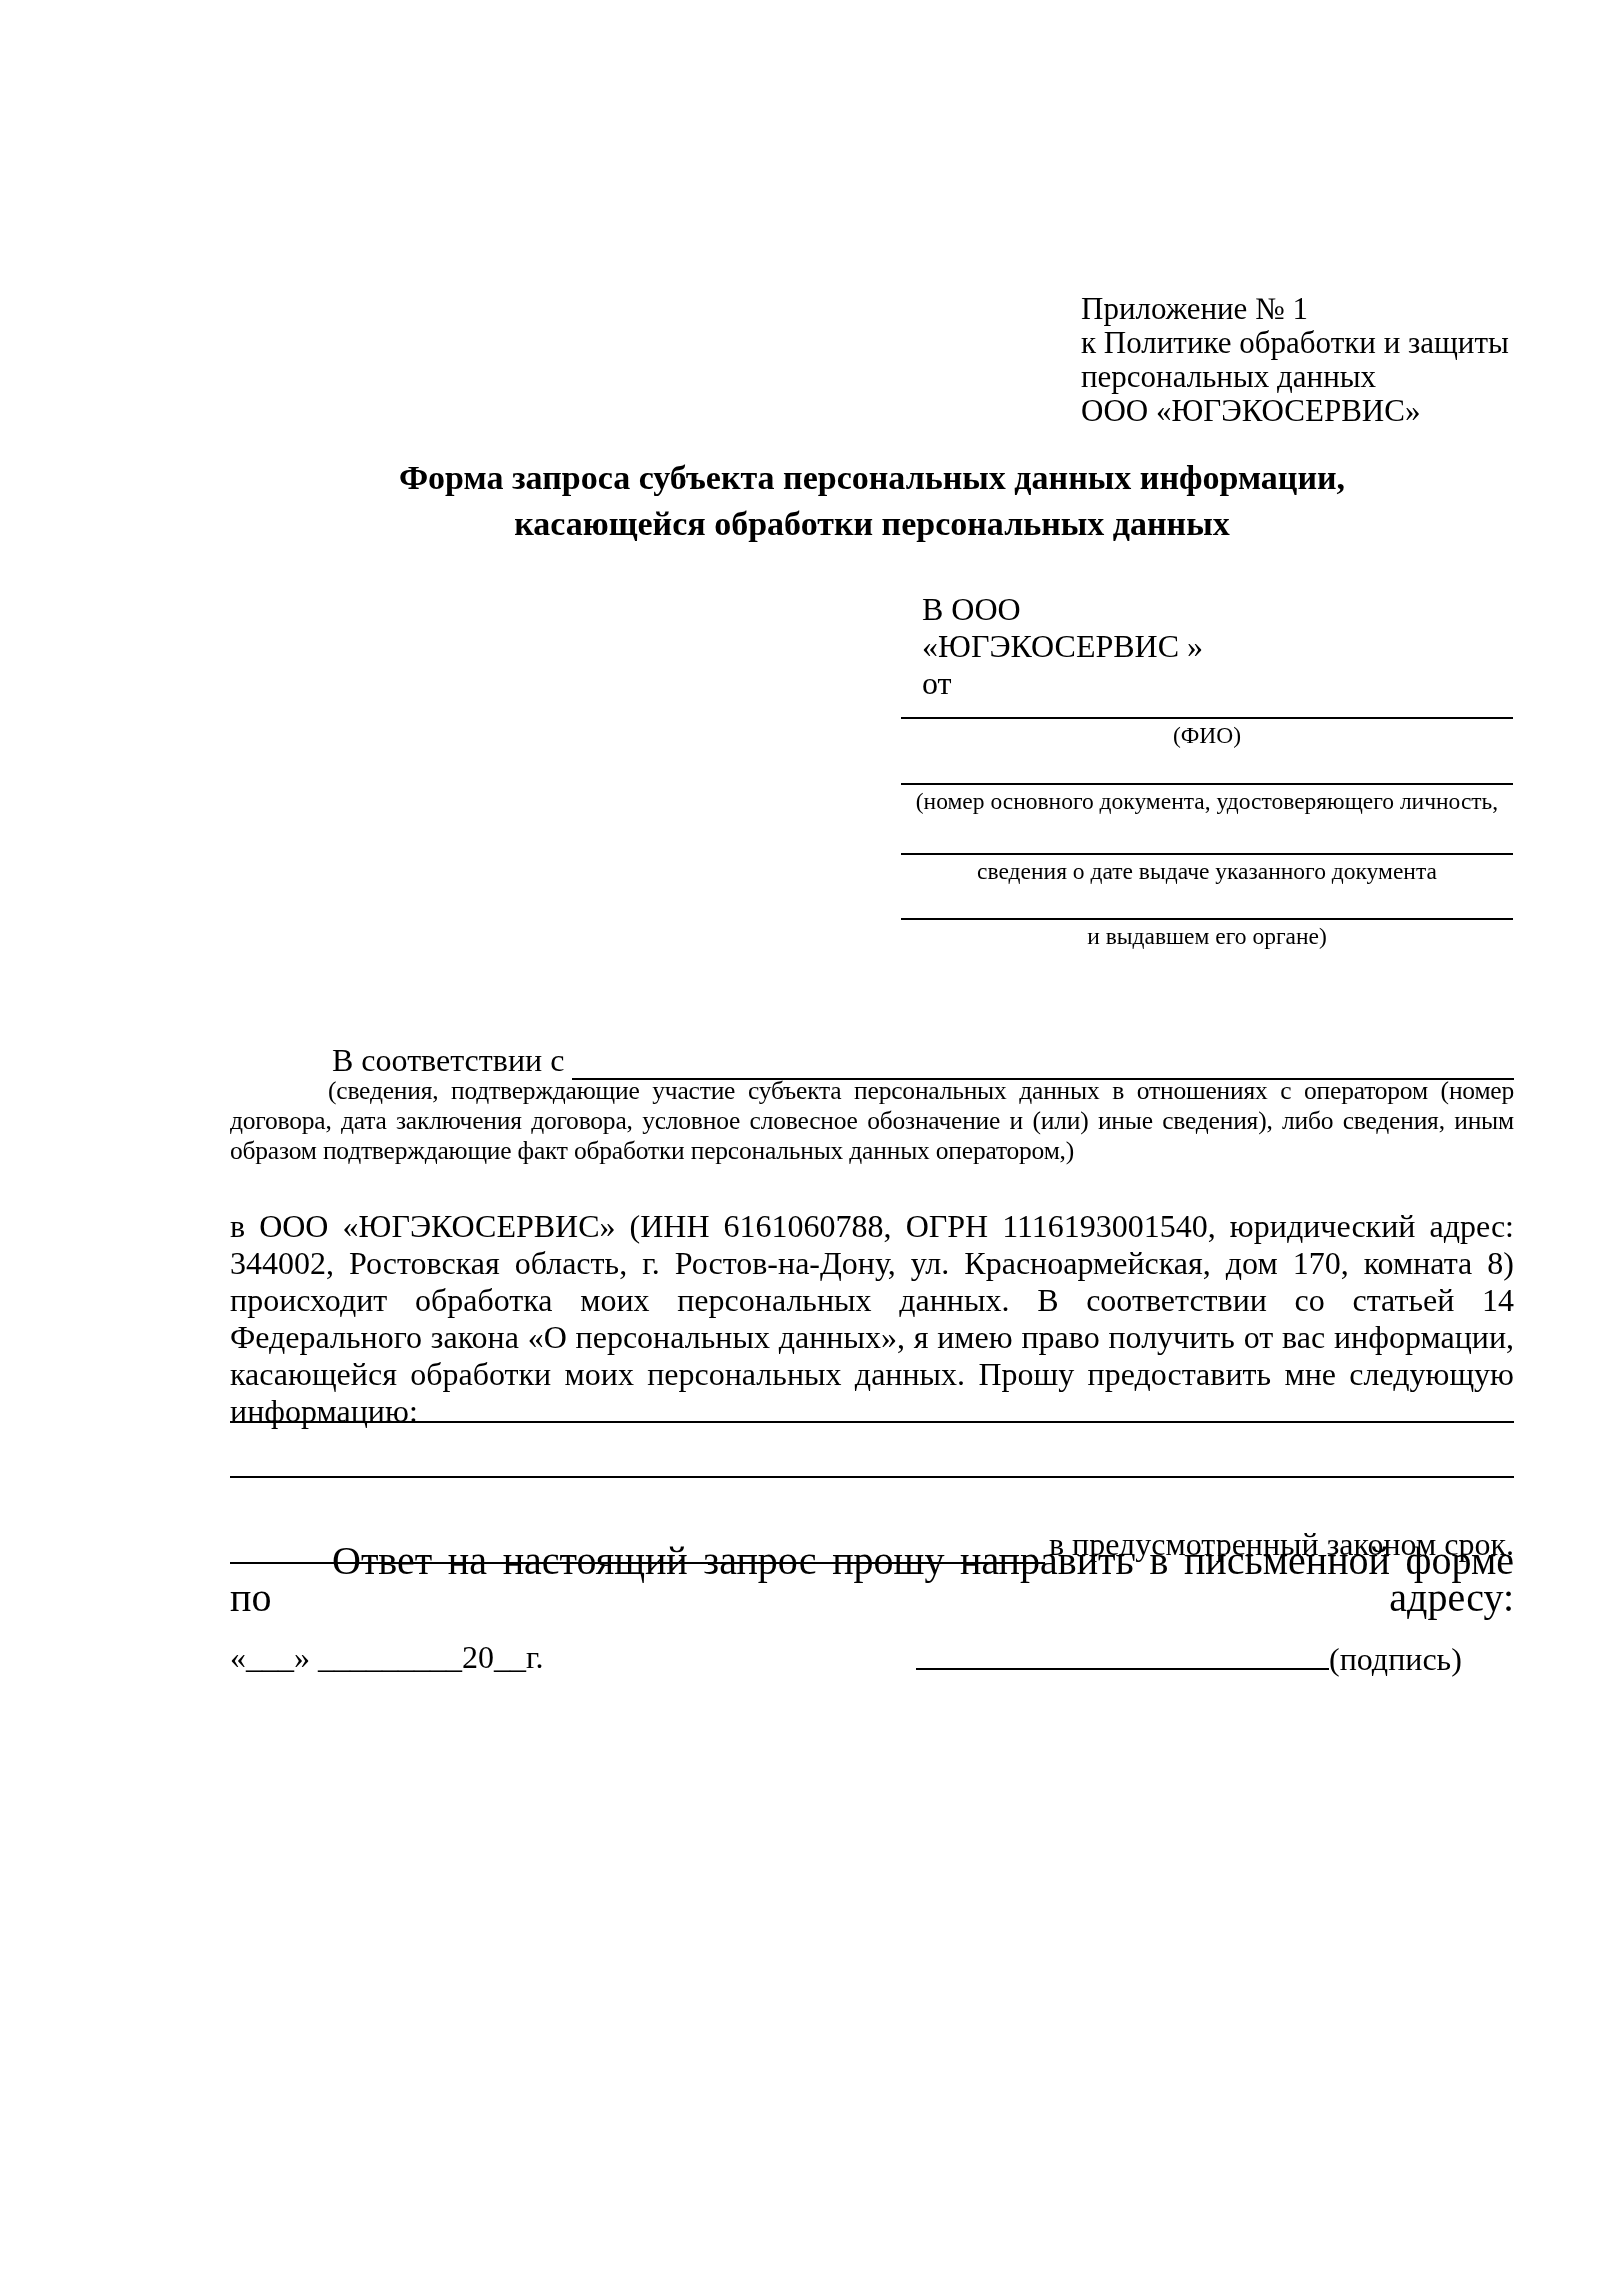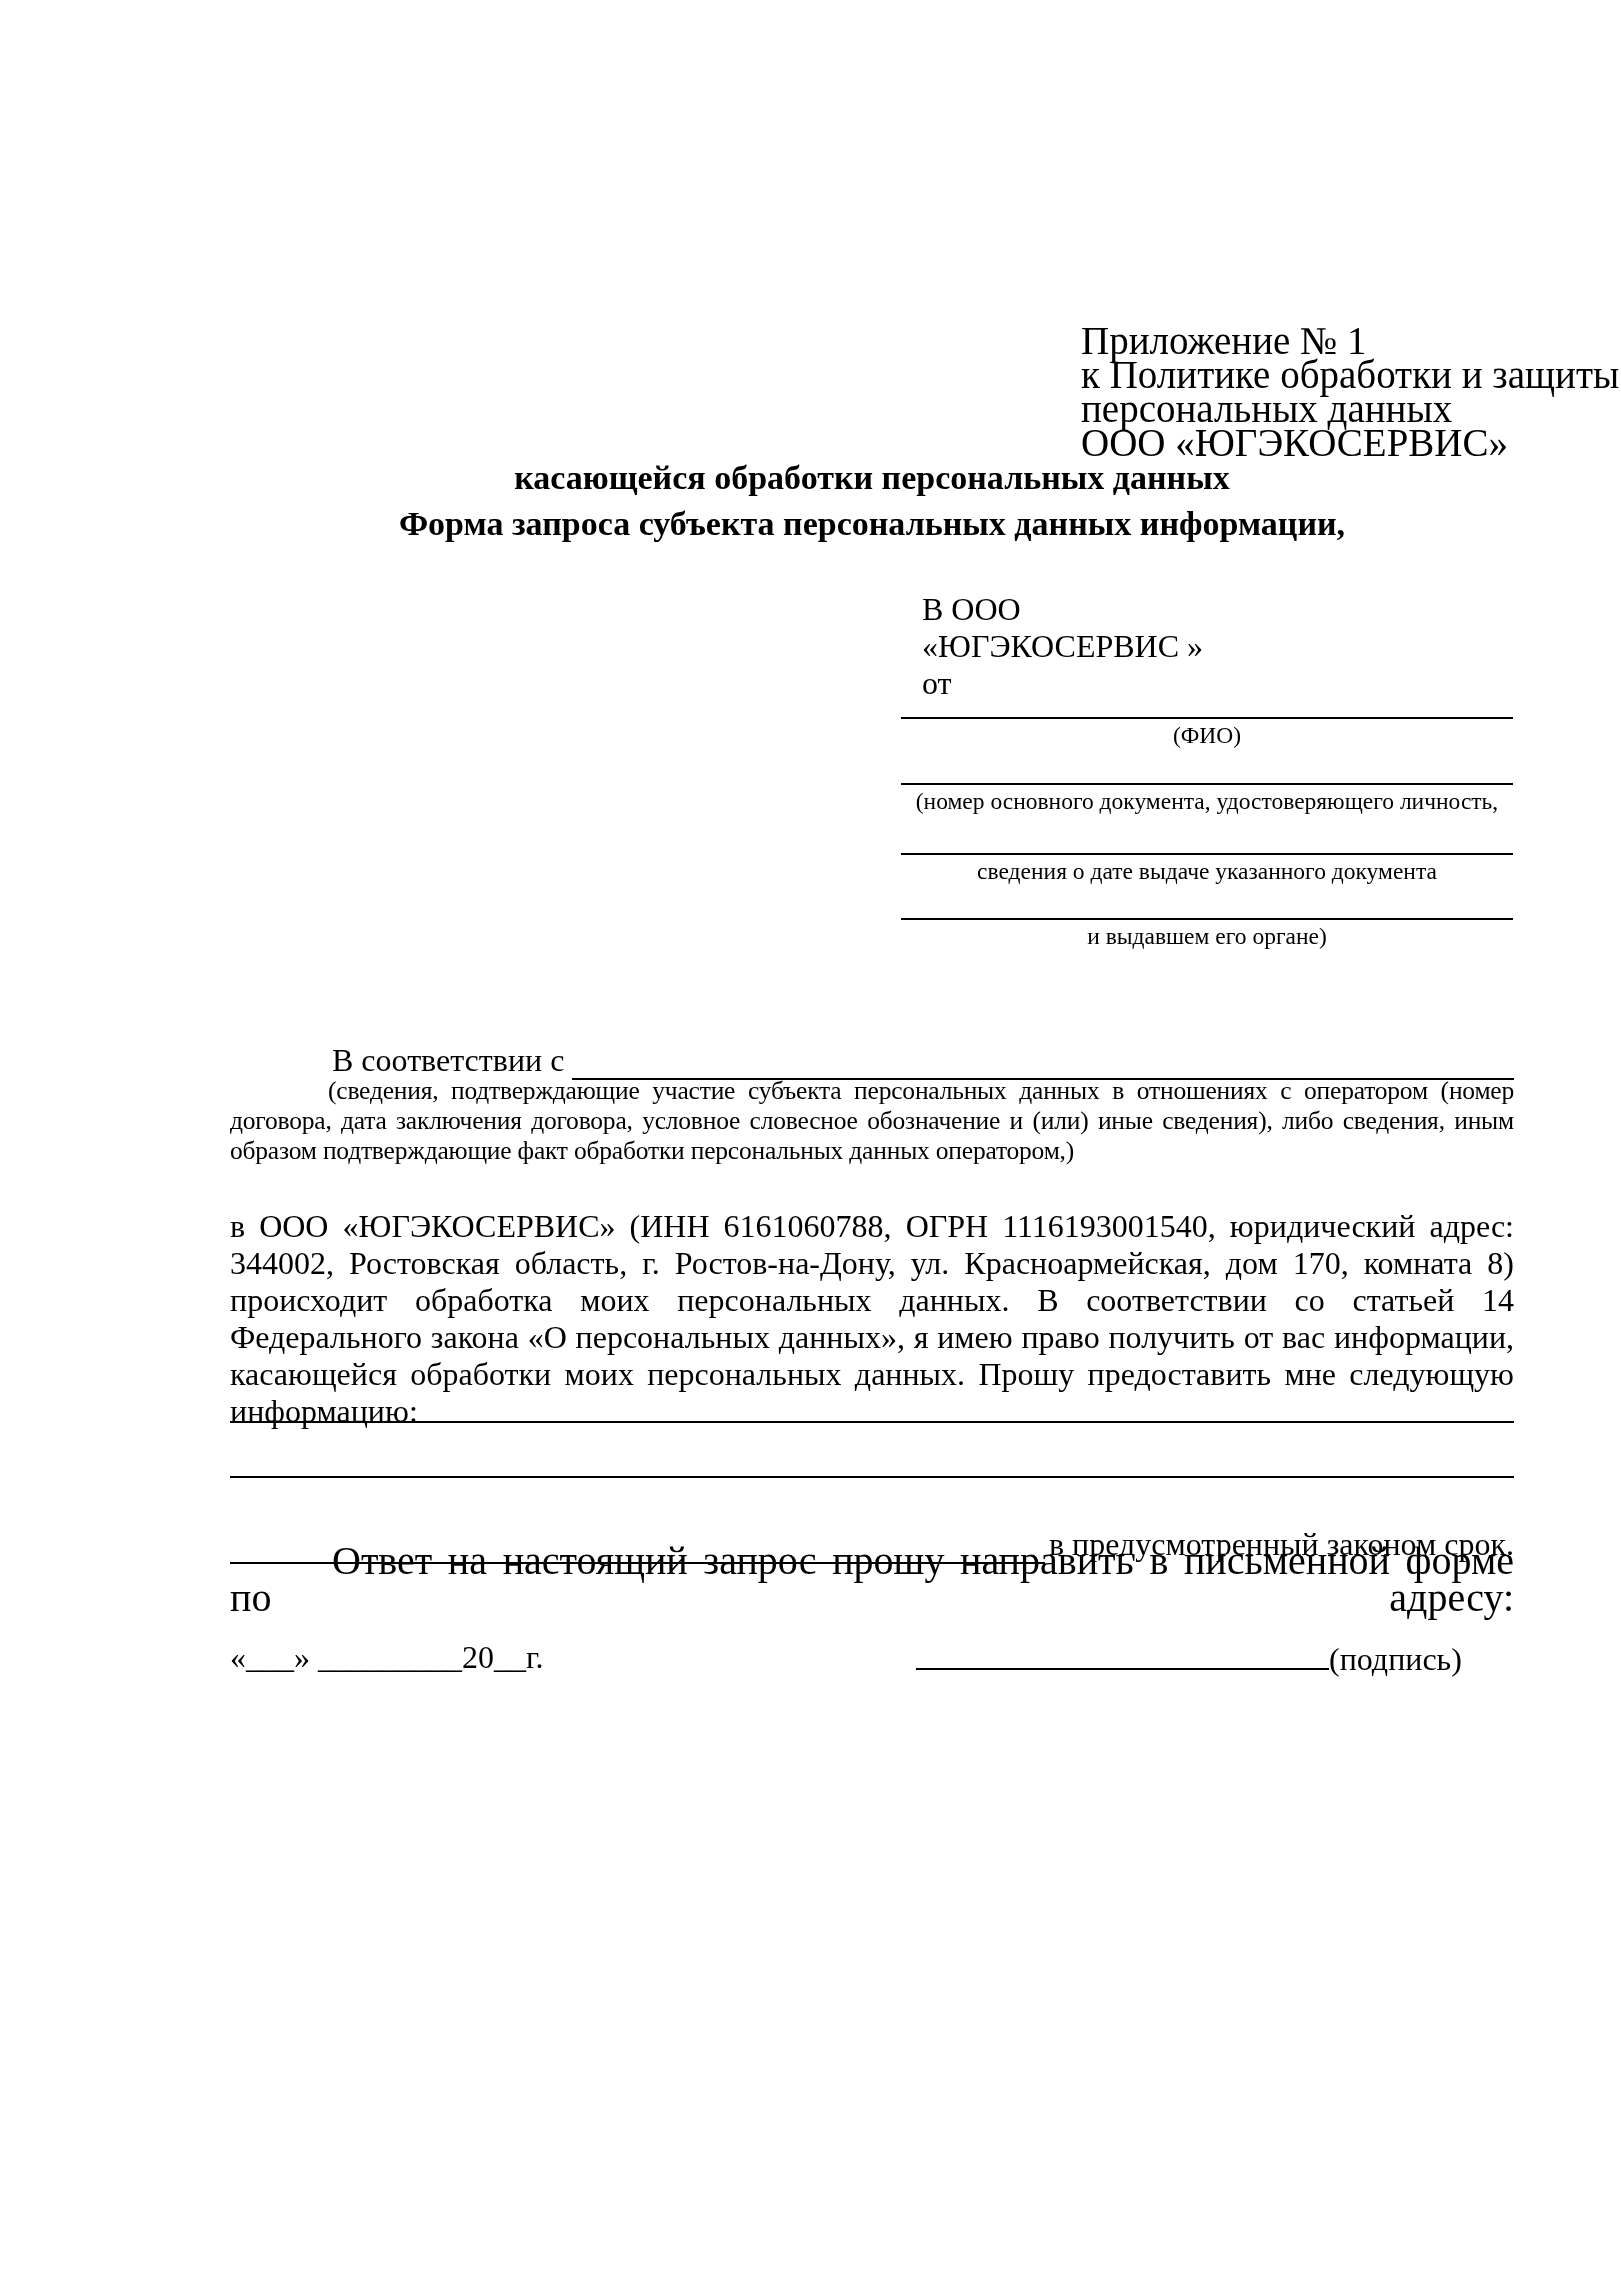--- a/index.html
+++ b/index.html
@@ -6,21 +6,21 @@
   .page{
     position:relative;
     width:1621px;height:2293px;
     background:#ffffff;
     color:#000;
     font-family:"Liberation Serif","DejaVu Serif",serif;
     overflow:hidden;
   }
   .abs{position:absolute;}
 
-  .appendix{left:1081px;top:292px;font-size:39px;line-height:34px;white-space:nowrap;margin-top:32px;}
+  .appendix{left:1081px;top:292px;font-size:31px;line-height:34px;white-space:nowrap;}
 
   .doc-title{
     left:230px;top:455px;width:1284px;
     text-align:center;font-weight:bold;
     font-size:34px;line-height:46px;
   }
 
   .addressee{left:894px;top:591px;width:620px;font-size:32px;line-height:37px;margin-left:28px;}
 
   .field{
@@ -78,22 +78,22 @@
 <div class="page">
 
   <div class="abs appendix">
     <div>Приложение № 1</div>
     <div>к Политике обработки и защиты</div>
     <div>персональных данных</div>
     <div>ООО «ЮГЭКОСЕРВИС»</div>
   </div>
 
   <div class="abs doc-title">
+    <div>Форма запроса субъекта персональных данных информации,</div>
     <div>касающейся обработки персональных данных</div>
-    <div>Форма запроса субъекта персональных данных информации,</div>
   </div>
 
   <div class="abs addressee">
     <div>В ООО</div>
     <div>«ЮГЭКОСЕРВИС »</div>
     <div>от</div>
   </div>
 
   <div class="field f2">
     <span>(номер основного документа, удостоверяющего личность,</span>

